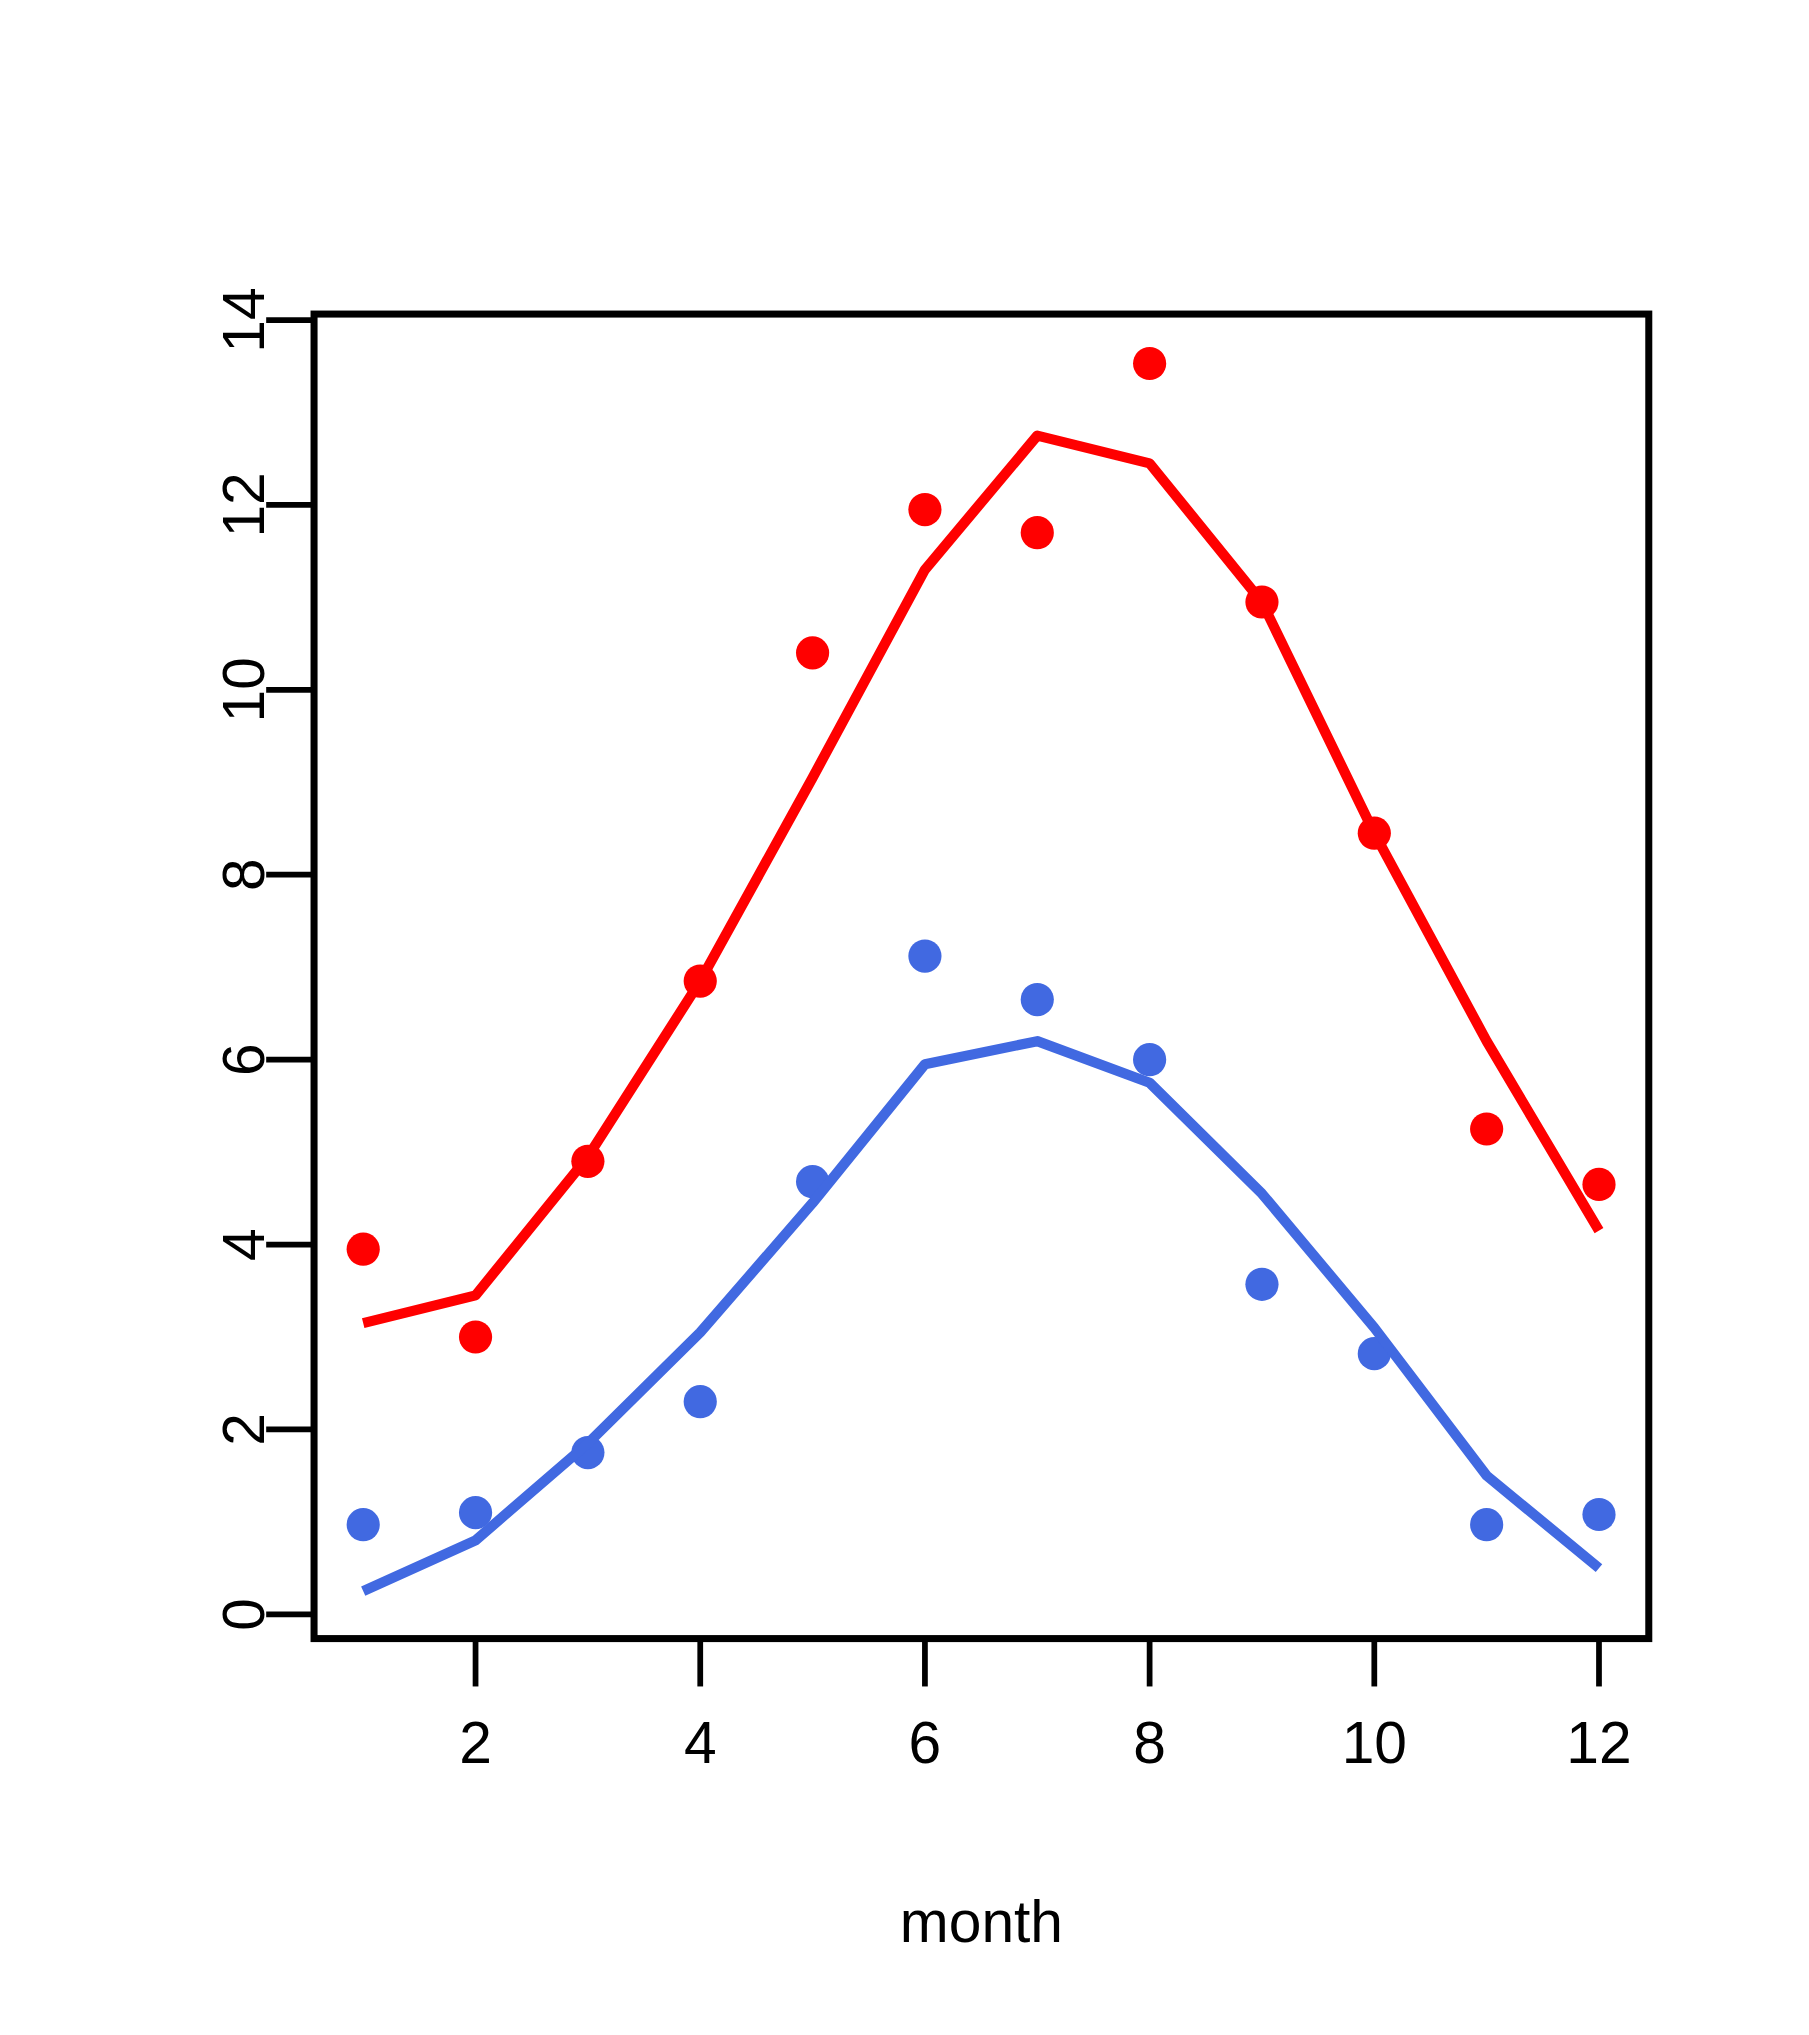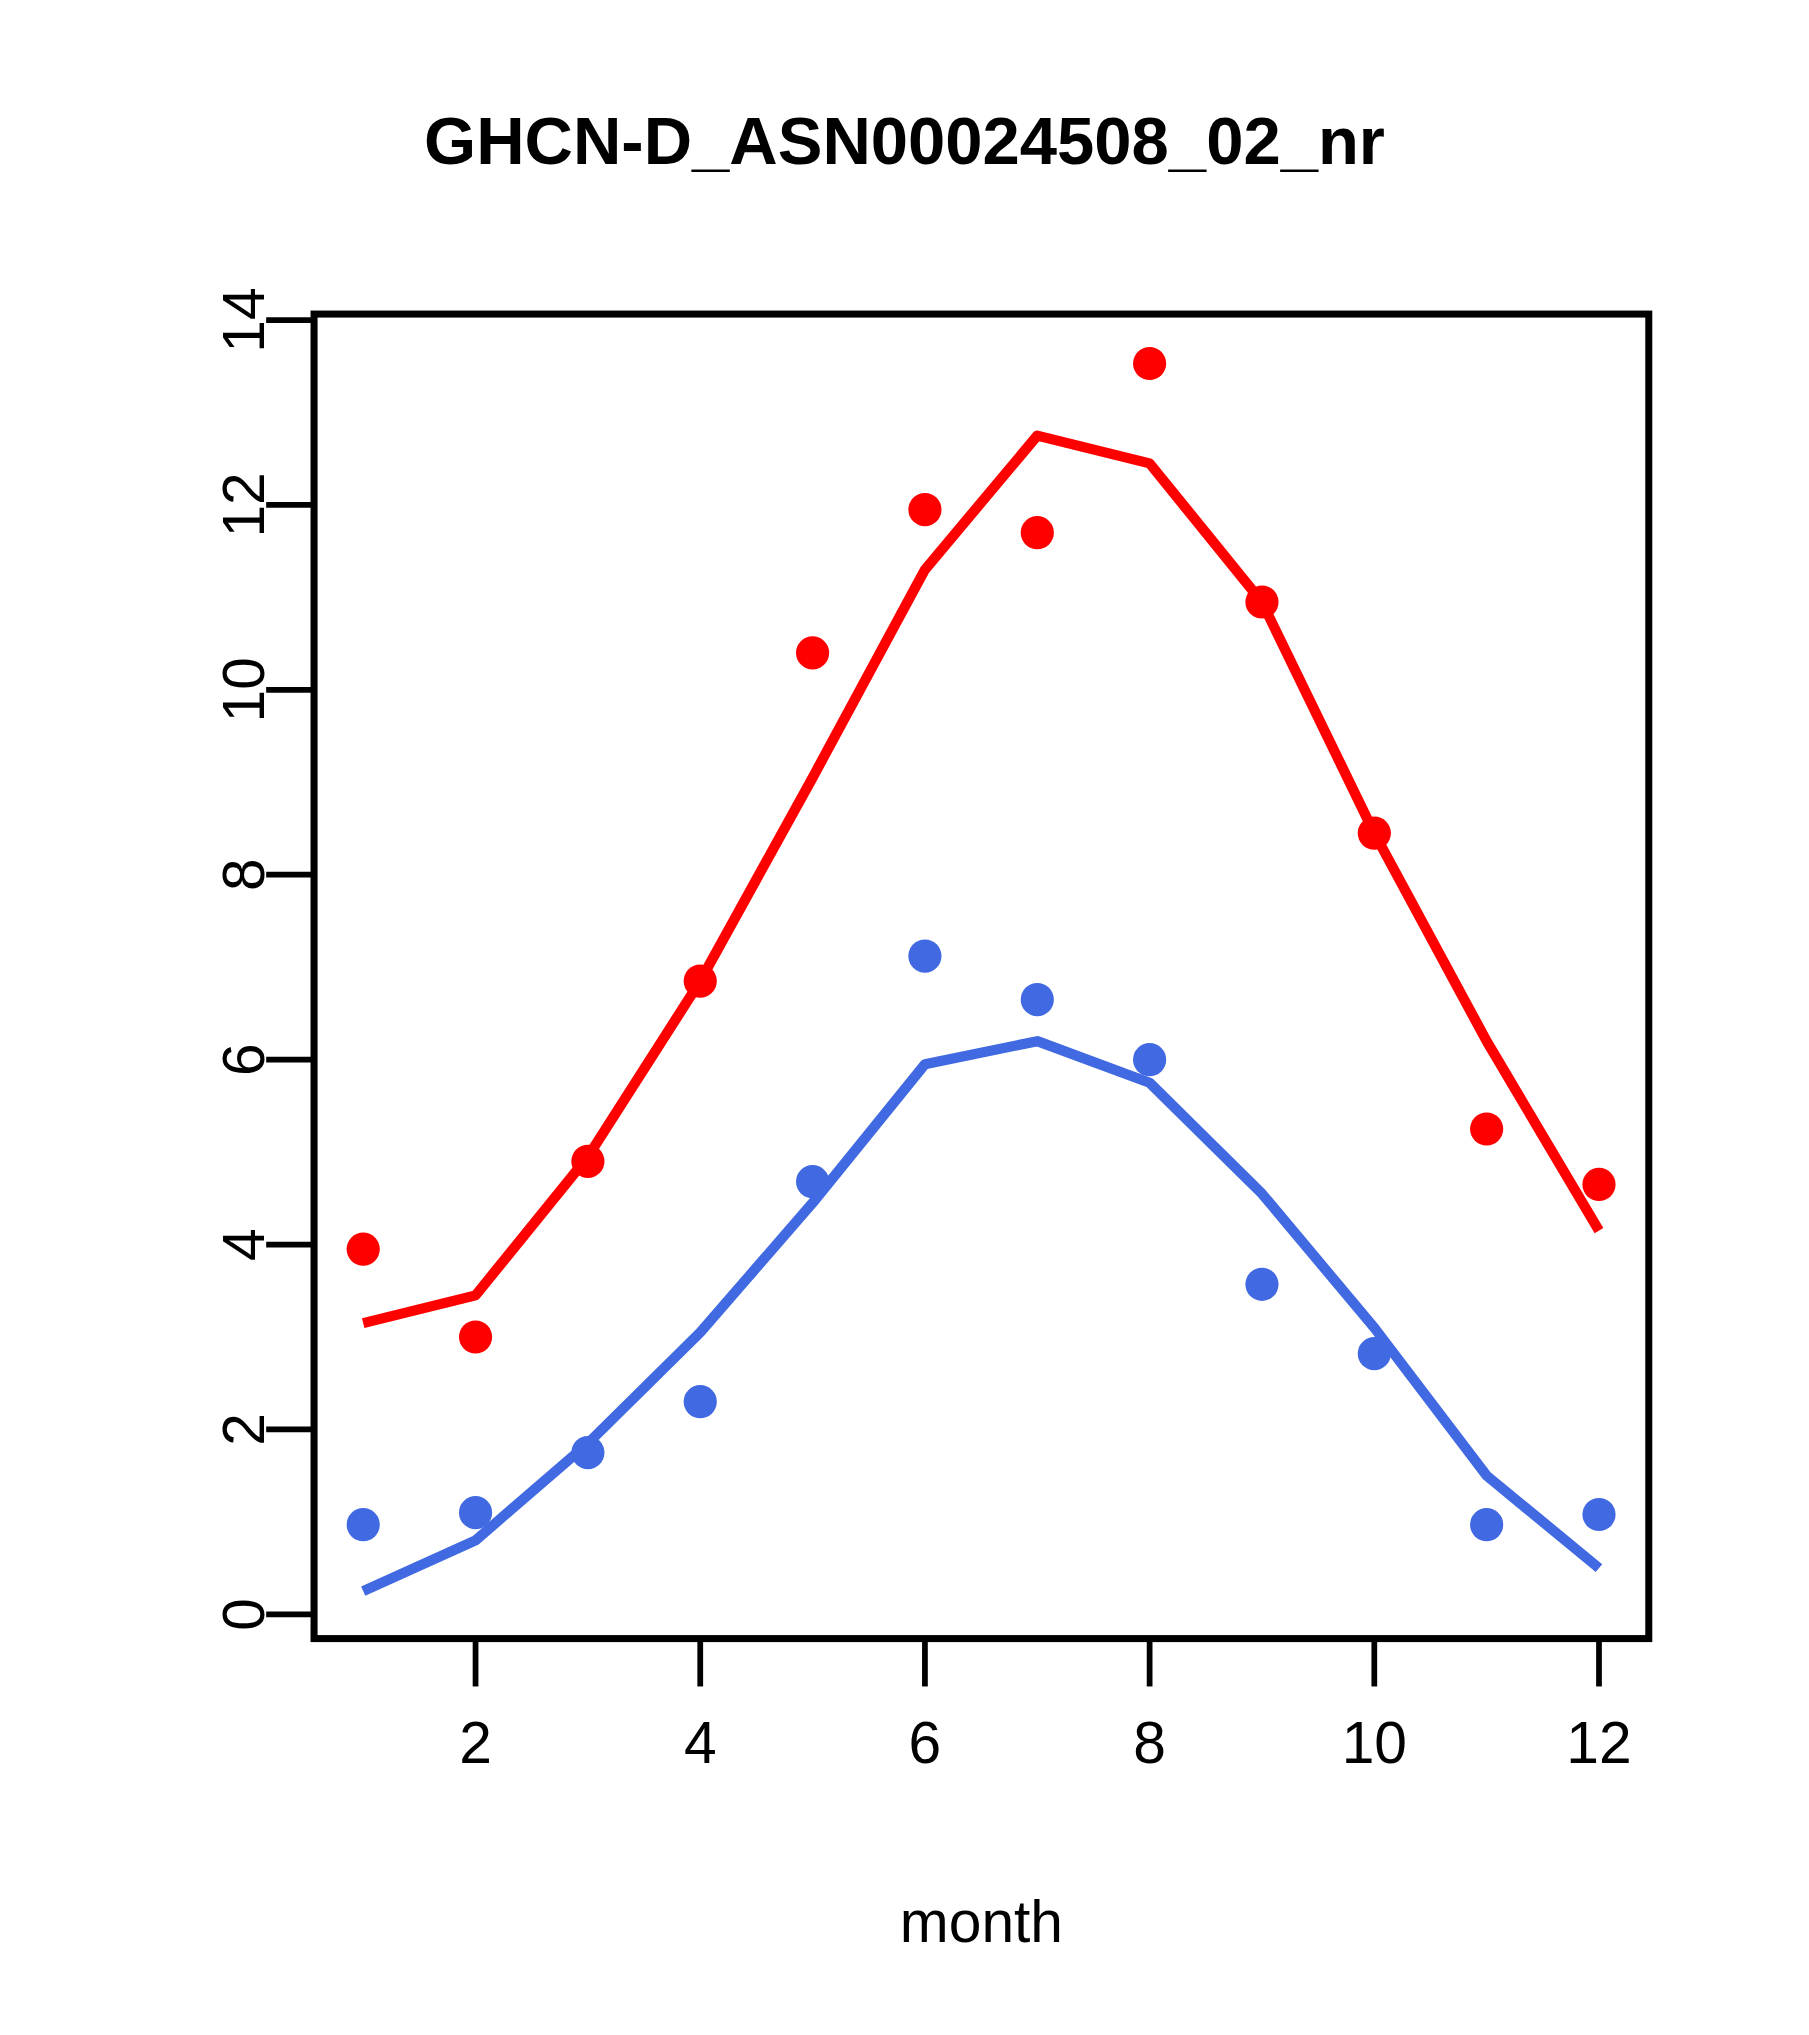--- a/index.html
+++ b/index.html
@@ -64,21 +64,20 @@
   }
   .series-point {
     stroke: none;
   }
 </style>
 </head>
 <body>
 
 <div id="plot-root">
 
-  <div id="chart-title">GHCN-D_ASN00024508_02_nr</div>
 
   <svg id="chart-svg" width="1809" height="2035" viewBox="0 0 2834 3188">
 
     <g id="y-tick-marks">
         <line x1="417" x2="492" y1="2529" y2="2529" class="axis-tick-mark"></line>
         <line x1="417" x2="492" y1="2239.34" y2="2239.34" class="axis-tick-mark"></line>
         <line x1="417" x2="492" y1="1949.6799999999998" y2="1949.6799999999998" class="axis-tick-mark"></line>
         <line x1="417" x2="492" y1="1660.02" y2="1660.02" class="axis-tick-mark"></line>
         <line x1="417" x2="492" y1="1370.36" y2="1370.36" class="axis-tick-mark"></line>
         <line x1="417" x2="492" y1="1080.6999999999998" y2="1080.6999999999998" class="axis-tick-mark"></line>

